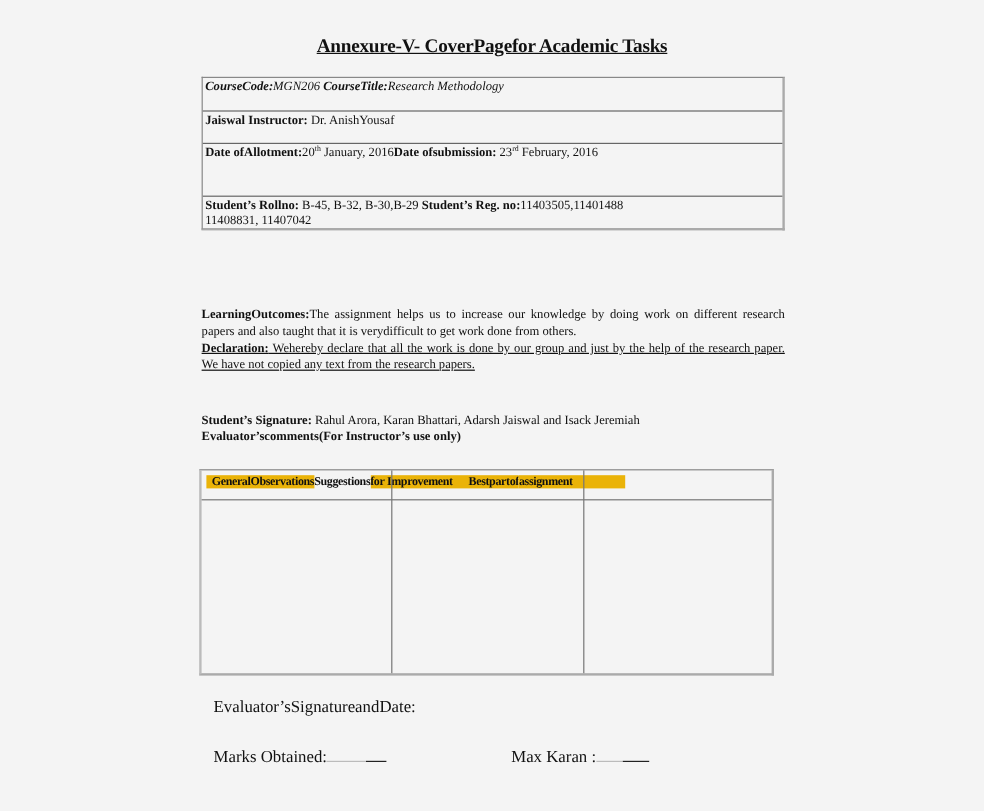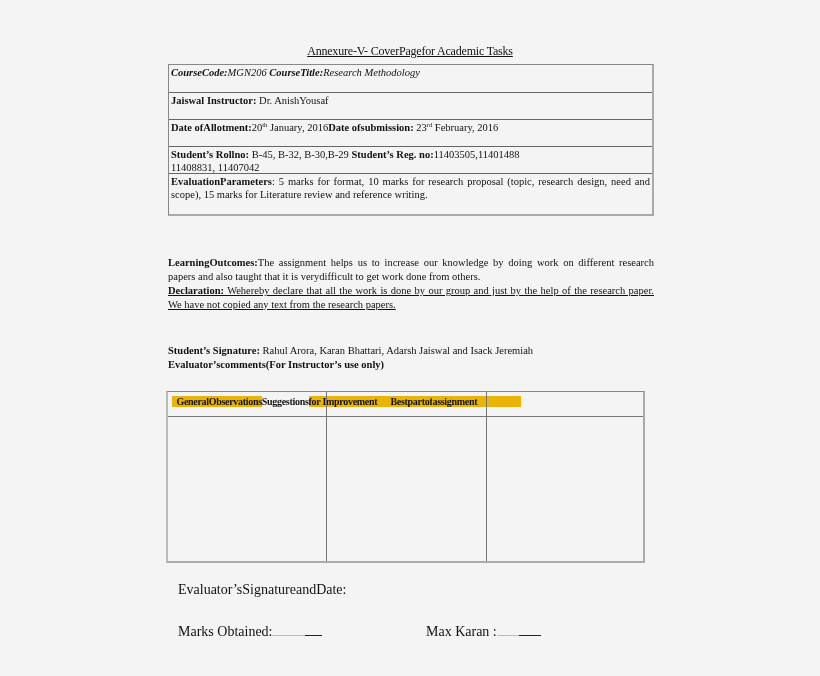--- a/index.html
+++ b/index.html
@@ -1,36 +1,36 @@
 <!DOCTYPE html>
 <html><head>
 <meta charset="utf-8">
 <style>
   html, body { margin:0; padding:0; }
   body {
     width:820px; height:676px; background:#f4f4f4; position:relative; overflow:hidden;
     font-family:"Liberation Serif","DejaVu Serif",serif; color:#111; font-size:10.5px;
   }
   .title {
-    position:absolute; top:44px; left:0; width:820px; text-align:center;
-    font-weight:normal; text-decoration:underline; font-size:12px; letter-spacing:-0.2px;
+    position:absolute; top:30px; left:0; width:820px; text-align:center;
+    font-weight:bold; text-decoration:underline; font-size:16px; letter-spacing:-0.2px;
   }
   b, .b { font-weight:bold; }
   .info-table {
     position:absolute; left:168px; top:64px; width:486px;
     border:1px solid #888; border-right:2px solid #aaa; border-bottom:2px solid #aaa;
     box-sizing:border-box;
   }
   .info-row { border-top:1.5px solid #666; padding:1px 2px; box-sizing:border-box; line-height:13px; }
   .info-row:first-child { border-top:none;font-style:italic; }
   .r1 { height:27px; }
   .r2 { height:27px; }
   .r3 { height:27px; }
   .r4 { height:27px; }
-  .r5 { height:27px; }
+  .r5 { height:27px;margin-top:17px; }
   .r6 { height:41px; text-align:justify; }
   sup { font-size:6.5px; vertical-align:super; line-height:0; }
   .para { position:absolute; left:168px; width:486px; line-height:14px; text-align:justify; }
   .p-learn { top:256px; }
   .p-decl { top:284px;text-decoration:underline; }
   .p-sig { top:344px; }
   .p-eval { top:358px; font-weight:bold; }
   .obs-table {
     position:absolute; left:166px; top:391px; width:479px; height:172px;
     border:1px solid #888; border-left:2px solid #bbb; border-right:2px solid #aaa; border-bottom:2px solid #aaa;
@@ -68,23 +68,20 @@
   <div class="info-row r2">
     <b>Jaiswal Instructor:</b><span> Dr. AnishYousaf</span>
   </div>
   <div class="info-row r4">
     <b>Date ofAllotment:</b><span>20</span><sup>th</sup><span> January, 2016</span><b>Date ofsubmission:</b><span> 23</span><sup>rd</sup><span> February, 2016</span>
   </div>
   <div class="info-row r5">
     <b>Student’s Rollno:</b><span> B-45, B-32, B-30,B-29 </span><b>Student’s Reg. no:</b><span>11403505,11401488</span><br>
     <span>11408831, 11407042</span>
   </div>
-  <div class="info-row r6">
-    <b>EvaluationParameters</b><span>: 5 marks for format, 10 marks for research proposal (topic, research design, need and scope), 15 marks for Literature review and reference writing.</span>
-  </div>
 </div>
 
 <div class="para p-learn">
   <b>LearningOutcomes:</b><span>The assignment helps us to increase our knowledge by doing work on different research papers and also taught that it is verydifficult to get work done from others.</span>
 </div>
 
 <div class="para p-decl">
   <b>Declaration:</b><span>  Wehereby declare that all the work is done by our group and just by the help of the research paper. We have not copied any text from the research papers.</span>
 </div>
 

